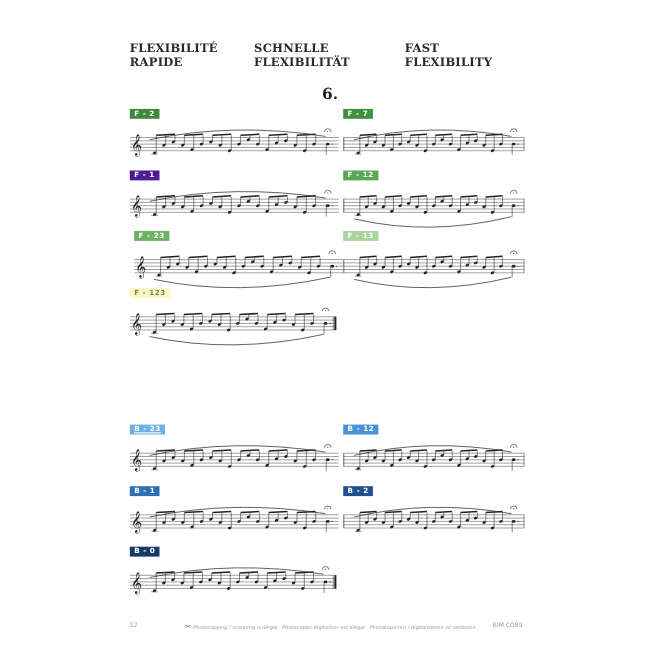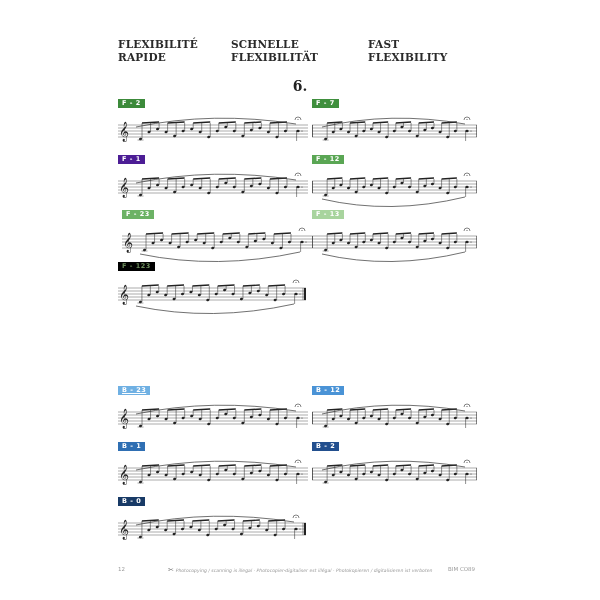--- a/index.html
+++ b/index.html
@@ -387,21 +387,21 @@
         <ellipse cx="155" cy="20" rx="1.7" ry="1.3" fill="#222"></ellipse>
         <circle cx="159" cy="20" r="0.5" fill="#222"></circle>
         <line x1="153.6" x2="153.6" y1="20" y2="30" stroke="#222" stroke-width="0.5"></line>
         <path d="M 152 9 A 3 3 0 0 1 158 9" fill="none" stroke="#333" stroke-width="0.6"></path>
         <circle cx="155" cy="8.5" r="0.5" fill="#333"></circle>
         <path d="M 10 32 Q 78.5 48 153 30" fill="none" stroke="#333" stroke-width="0.7"></path>
         <line x1="164.5" x2="164.5" y1="14" y2="26" stroke="#333" stroke-width="0.6"></line>
       </svg>
     </div>
     <div class="sys" style="left: 118px; top: 262px; width: 188px; height: 50px;">
-      <div class="lbl" style="background: #000000; color: rgb(106, 138, 90);">F - 123</div>
+      <div class="lbl" style="background: #fef9c3; color: rgb(106, 138, 90);">F - 123</div>
       <svg width="188" height="44" class="staff">
         <line x1="0" x2="188" y1="14" y2="14" stroke="#555" stroke-width="0.5"></line>
         <line x1="0" x2="188" y1="17" y2="17" stroke="#555" stroke-width="0.5"></line>
         <line x1="0" x2="188" y1="20" y2="20" stroke="#555" stroke-width="0.5"></line>
         <line x1="0" x2="188" y1="23" y2="23" stroke="#555" stroke-width="0.5"></line>
         <line x1="0" x2="188" y1="26" y2="26" stroke="#555" stroke-width="0.5"></line>
         <text x="1" y="26" font-size="17" font-family="DejaVu Serif, serif" fill="#222">𝄞</text>
         <ellipse cx="22.421052631578945" cy="28" rx="1.6" ry="1.2" fill="#222" transform="rotate(-20 22.421052631578945 28)"></ellipse>
         <line x1="23.921052631578945" x2="23.921052631578945" y1="28" y2="12" stroke="#222" stroke-width="0.5"></line>
         <line x1="19.421052631578945" x2="25.421052631578945" y1="29" y2="29" stroke="#444" stroke-width="0.5"></line>

